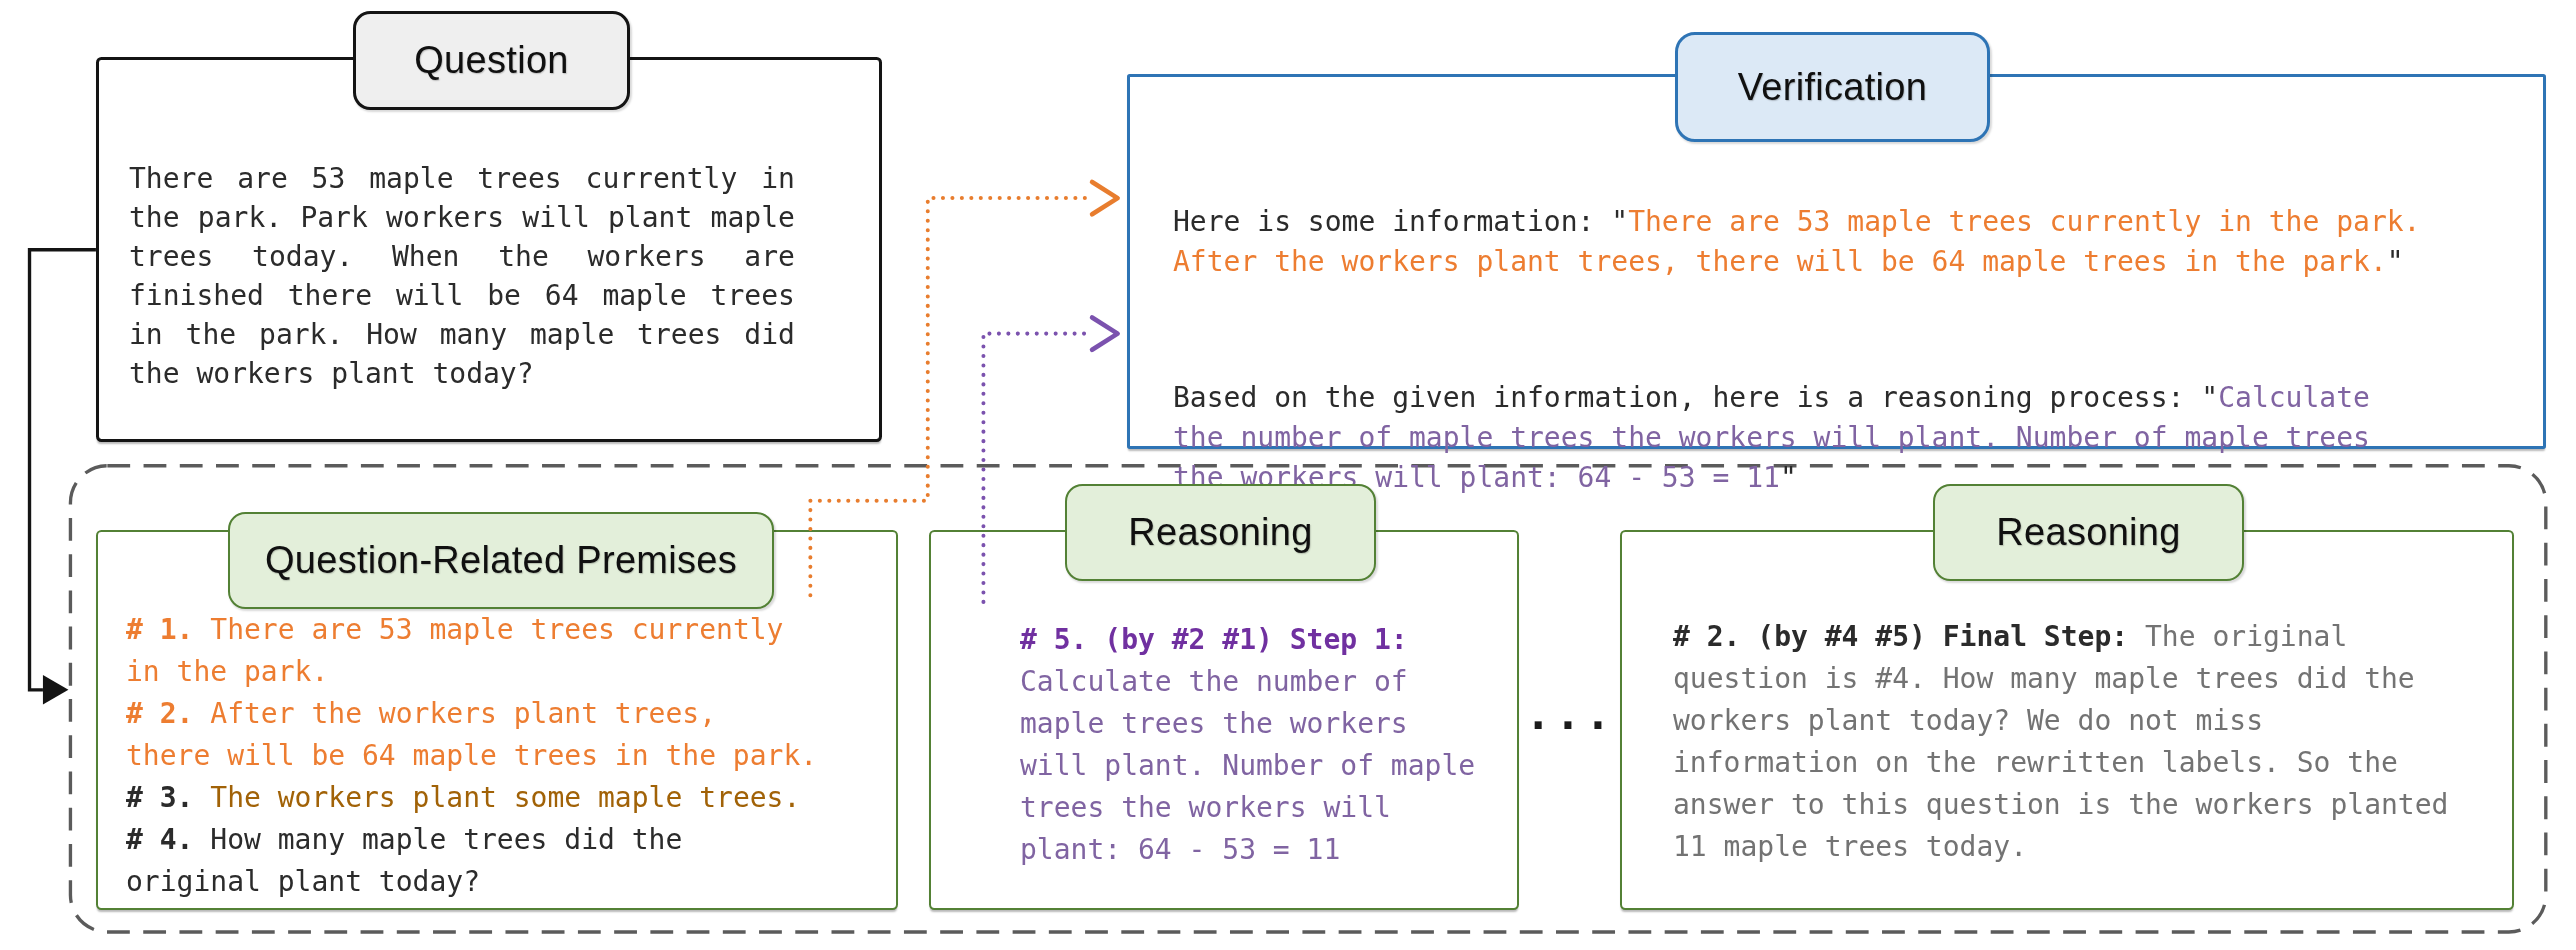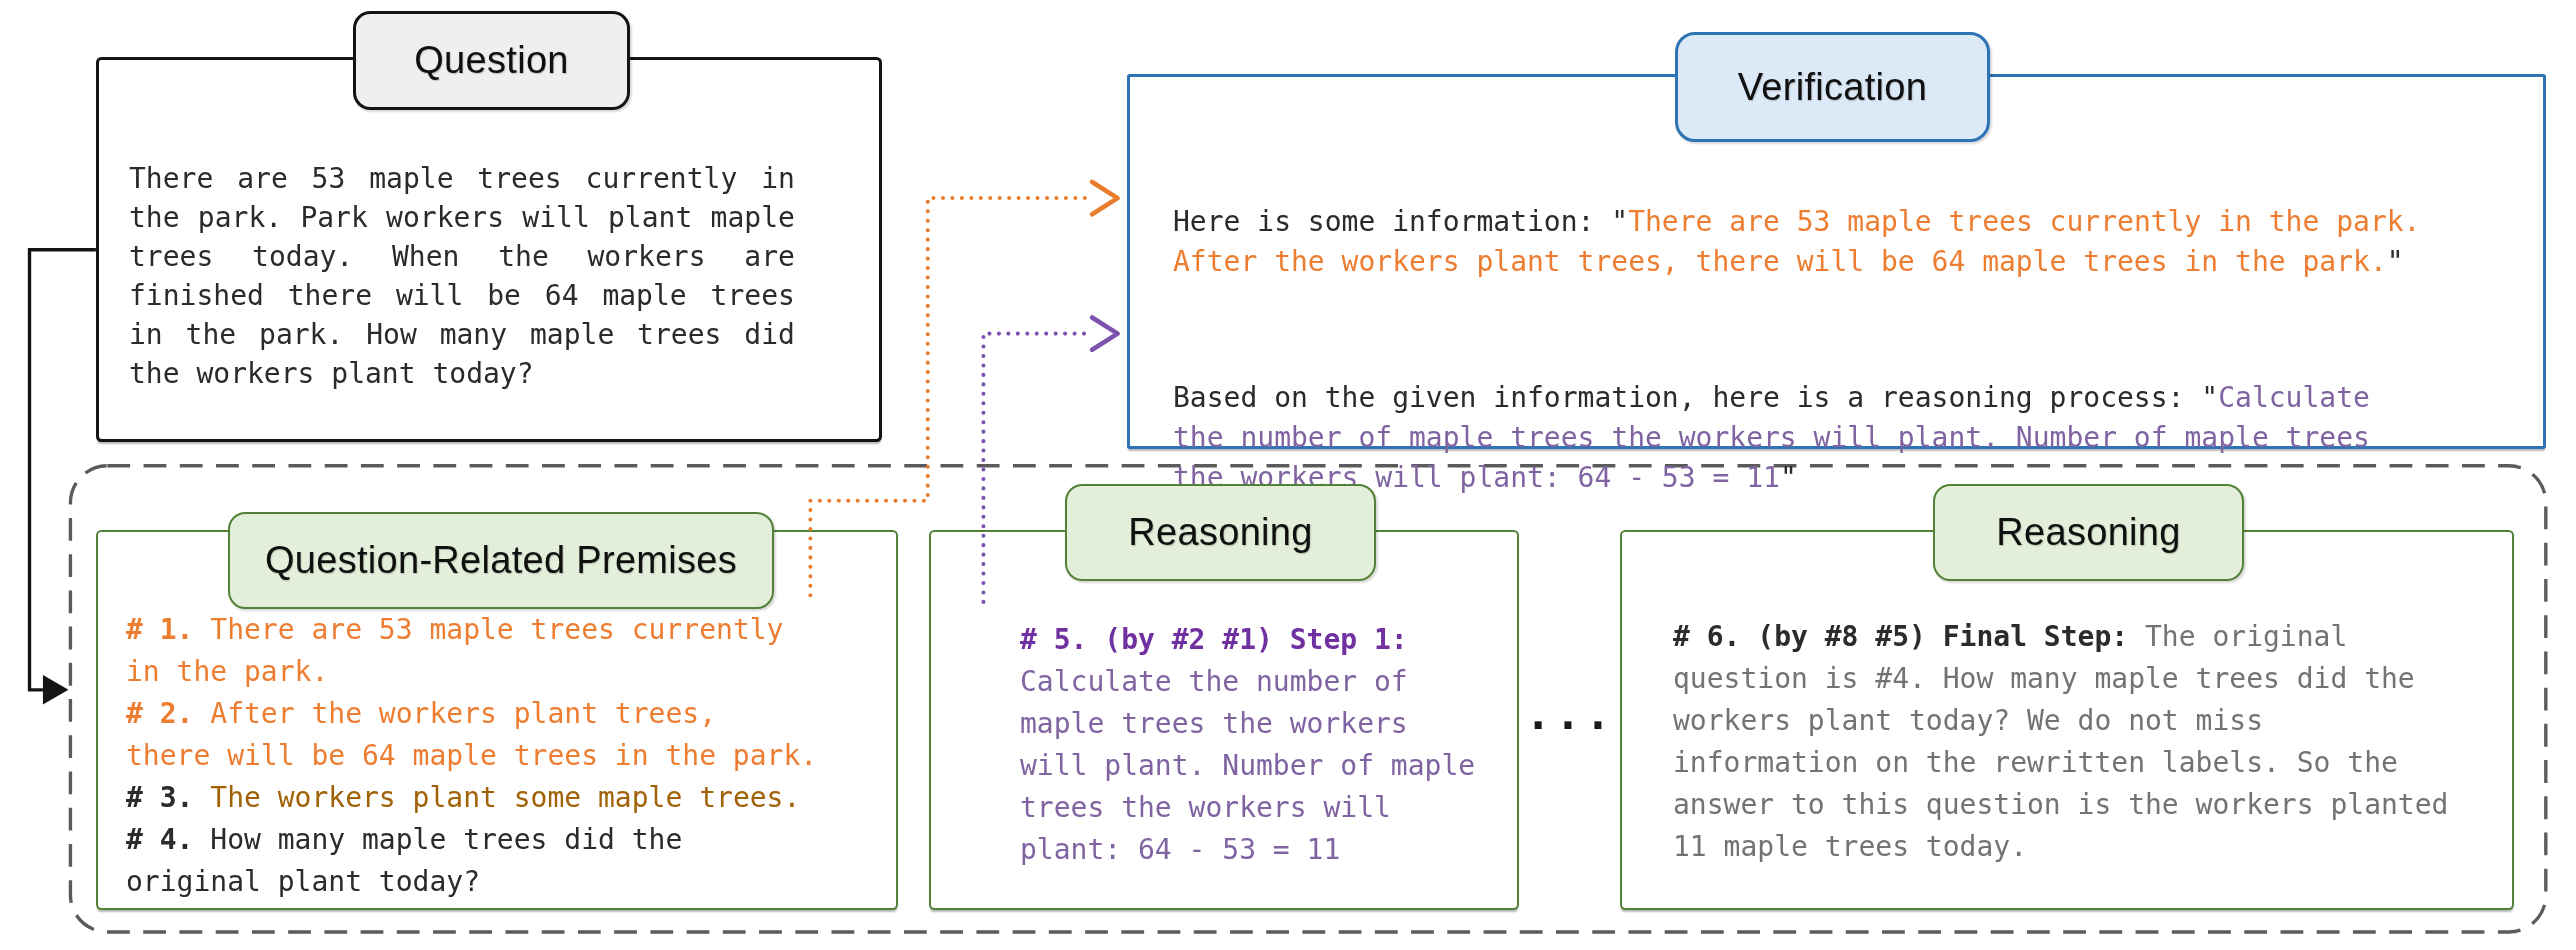--- a/index.html
+++ b/index.html
@@ -103,21 +103,21 @@
 will plant. Number of maple
 trees the workers will
 plant: 64 - 53 = 11</span></div>
 
   <div class="ellipsis">...</div>
 
   <section class="panel r2"></section>
   <div class="tag r2">
     <span>Reasoning</span>
   </div>
-  <div class="mono r2-text"><span class="seg-b" style="color: rgb(43, 43, 43);"># 6. (by #8 #5) Final Step:</span><span style="color: #737373;"> The original
+  <div class="mono r2-text"><span class="seg-b" style="color: rgb(43, 43, 43);"># 2. (by #4 #5) Final Step:</span><span style="color: #737373;"> The original
 question is #4. How many maple trees did the
 workers plant today? We do not miss
 information on the rewritten labels. So the
 answer to this question is the workers planted
 11 maple trees today.</span></div>
 
 </div>
 
 
 </body></html>

